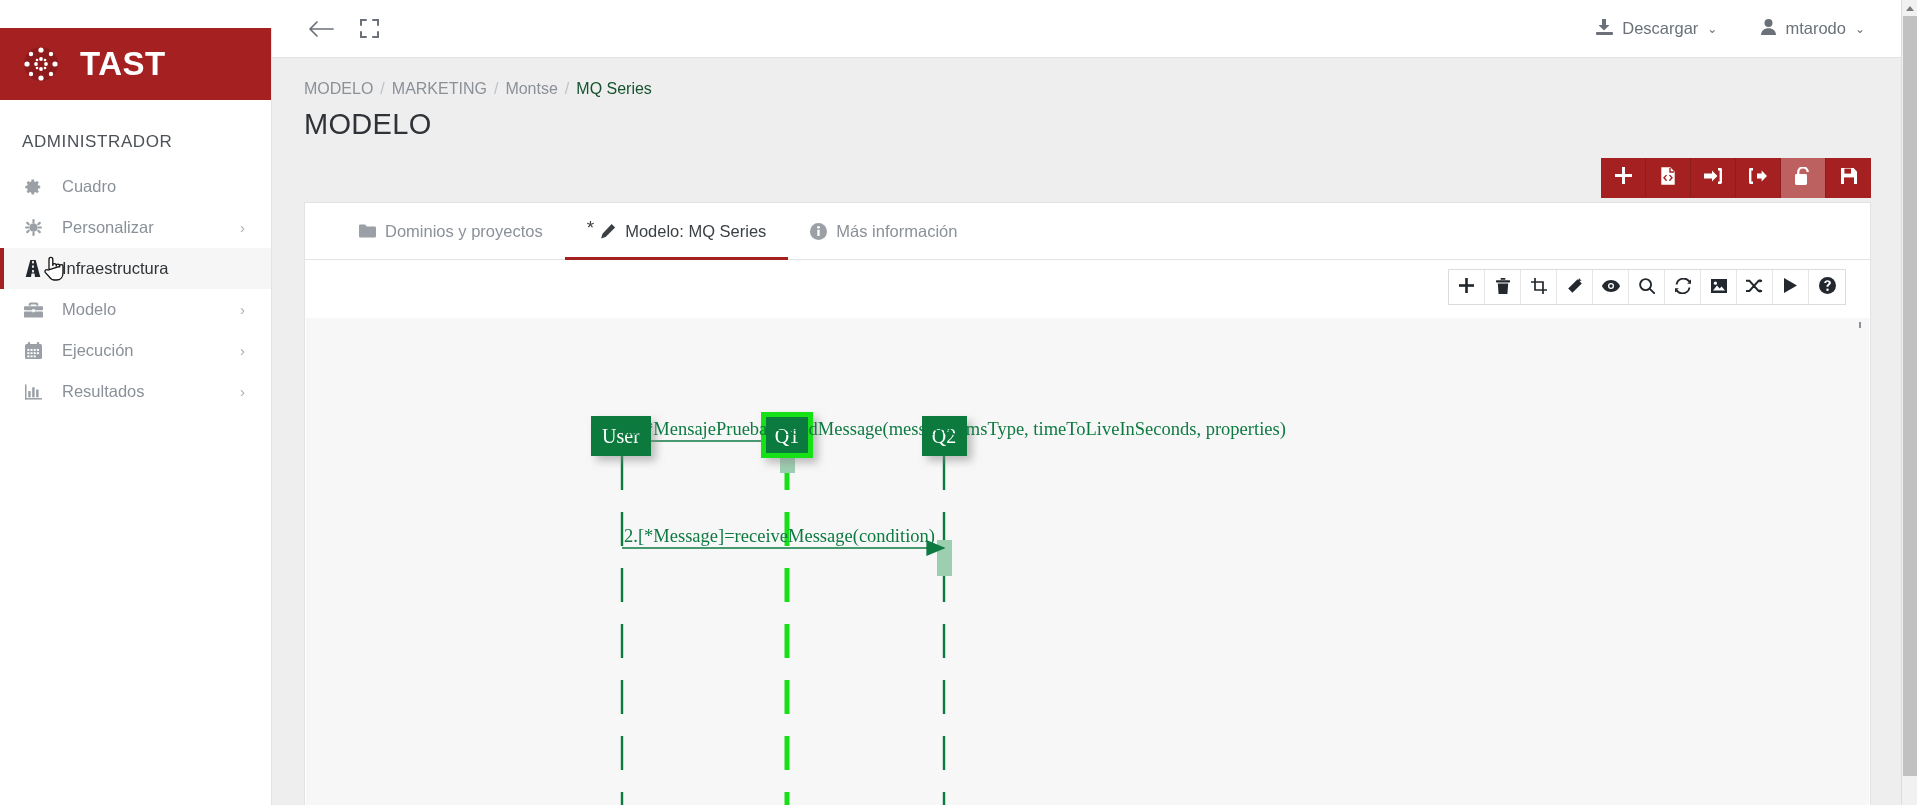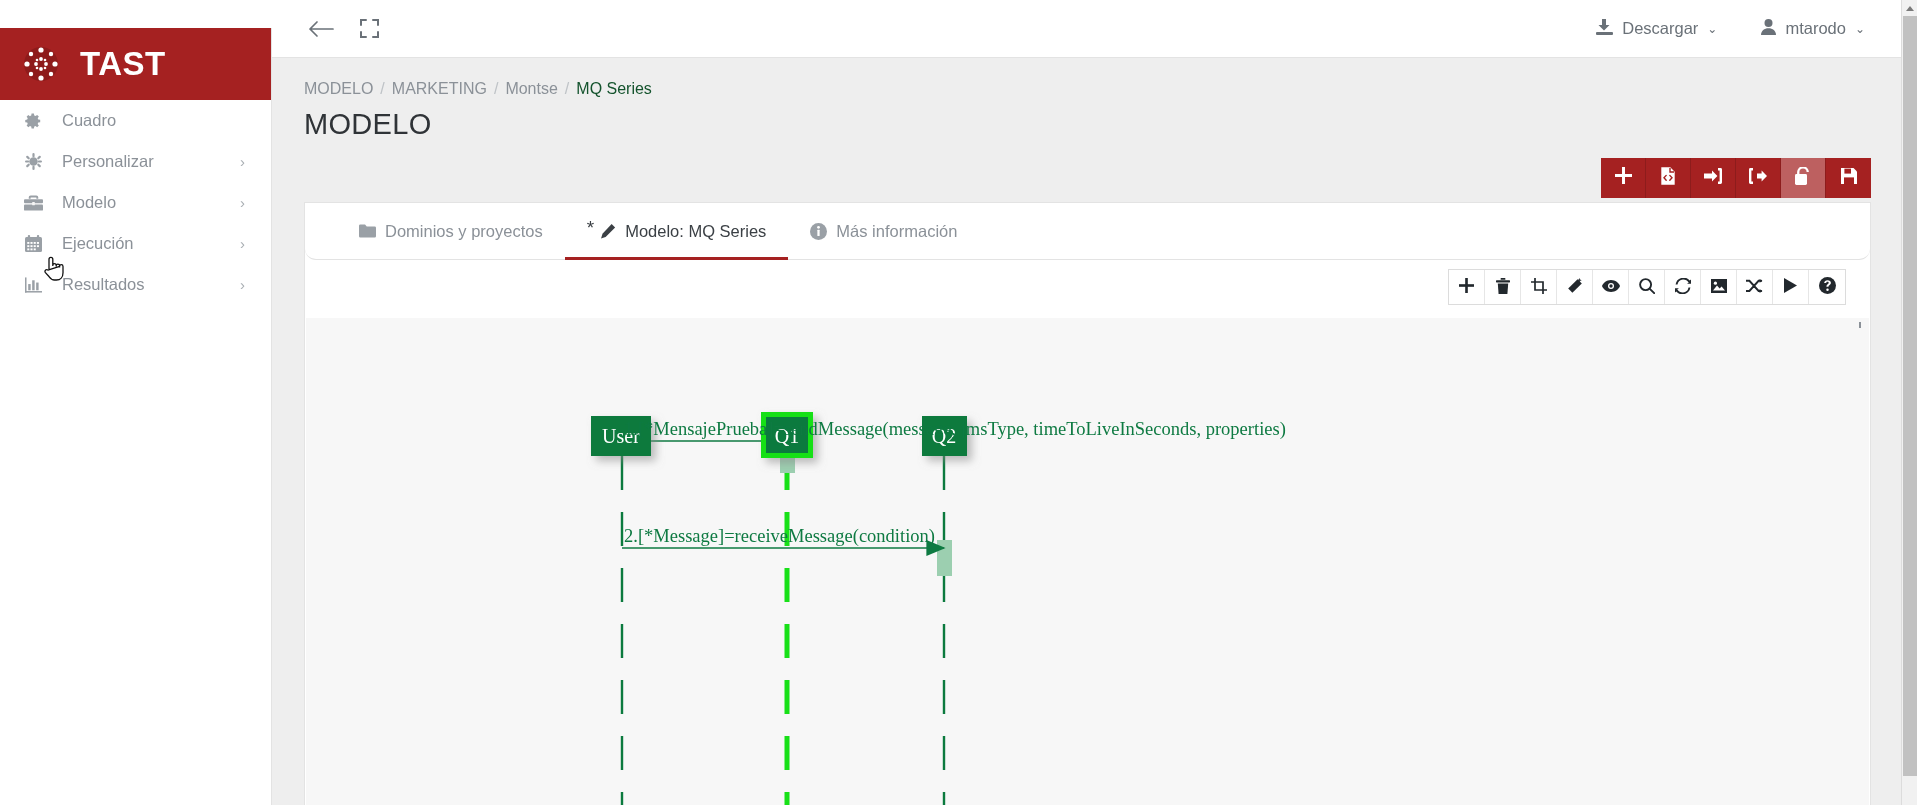--- a/index.html
+++ b/index.html
@@ -100,21 +100,21 @@
   }
   .redbar button:last-child { border-right: none; }
   .redbar button.lit { background: #bd6060; }
 
   .card {
     position: absolute; left: 32px; right: 30px; top: 144px; bottom: 0;
     background: #ffffff; border: 1px solid #e3e3e3; border-bottom: none;
   }
   .tabs {
     display: flex; align-items: flex-end; height: 57px;
-    border-bottom: 1px solid #e3e3e3; padding-left: 32px; gap: 0; border-radius: 11px;
+    border-bottom: 1px solid #e3e3e3; padding-left: 32px; gap: 0;
   }
   .tab {
     display: flex; align-items: center; gap: 9px;
     font-size: 16.5px; color: #8b9198; cursor: pointer;
     height: 56px; padding: 0 22px; position: relative;
     white-space: nowrap;
   }
   .tab .t-ico { display: flex; color: #9aa0a6; }
   .tab.active { color: #3b4045; }
   .tab.active .t-ico { color: #3b4045; }
@@ -199,20 +199,21 @@
             <circle cx="17" cy="17" r="1.3"></circle>
               <circle cx="25" cy="17" r="1.3"></circle>
             <circle cx="25" cy="25" r="1.3"></circle>
               <circle cx="17" cy="25" r="1.3"></circle>
           </g>
         </svg>
       </span>
       <span class="brand-title">TAST</span>
     </div>
 
+    <div class="sidebar-heading">ADMINISTRADOR</div>
 
 
     <div class="menu-item">
       <span class="mi-icon">
         <svg width="18" height="18" viewBox="0 0 20 20" fill="currentColor">
           <path d="M10 6.4A3.6 3.6 0 1 0 10 13.6 3.6 3.6 0 1 0 10 6.4zm0 5.4a1.8 1.8 0 1 1 0-3.6 1.8 1.8 0 0 1 0 3.6z"></path>
           <path d="M18 11.3v-2.6l-2.2-.4a6 6 0 0 0-.6-1.4l1.3-1.8-1.9-1.9-1.8 1.3a6 6 0 0 0-1.4-.6L11 1.8H8.4L8 4a6 6 0 0 0-1.4.6L4.8 3.3 2.9 5.2l1.3 1.8a6 6 0 0 0-.6 1.4l-2.2.4v2.6l2.2.4c.14.5.35.97.6 1.4l-1.3 1.8 1.9 1.9 1.8-1.3c.43.25.9.46 1.4.6l.4 2.2H11l.4-2.2c.5-.14.97-.35 1.4-.6l1.8 1.3 1.9-1.9-1.3-1.8c.25-.43.46-.9.6-1.4z"></path>
         </svg>
       </span>
       <span class="menu-label">Cuadro</span>
@@ -232,20 +233,32 @@
             <rect x="2.2" y="12.1" width="2.6" height="5" rx="1.3" transform="rotate(45 3.5 14.6)"></rect>
             <rect x="15.2" y="12.1" width="2.6" height="5" rx="1.3" transform="rotate(-45 16.5 14.6)"></rect>
           </g>
         </svg>
       </span>
       <span class="menu-label">Personalizar</span>
       <span class="chev">›</span>
     </div>
 
 
+    <div class="menu-item active">
+      <span class="mi-icon">
+        <svg width="18" height="17" viewBox="0 0 18 17" fill="currentColor">
+          <path d="M5.2 0h2.6v2.6H5.2zM5.2 5.2h2.6v3.2H5.2zM5.2 11h2.6v3.2H5.2z" opacity="0"></path>
+          <path d="M6.3 0h5.4l4.6 17H11l-.5-3.4H7.5L7 17H1.7zM8 4.6h2l.25 3.2h-2.5z"></path>
+          <rect x="8.1" y="10" width="1.8" height="2.4" fill="#f6f6f6"></rect>
+          <rect x="8.1" y="5.4" width="1.8" height="2.4" fill="#f6f6f6"></rect>
+          <rect x="8.1" y="1" width="1.8" height="2.4" fill="#f6f6f6"></rect>
+        </svg>
+      </span>
+      <span class="menu-label">Infraestructura</span>
+    </div>
 
     <div class="menu-item">
       <span class="mi-icon">
         <svg width="19" height="16" viewBox="0 0 20 16" fill="currentColor">
           <path d="M7 0h6a2 2 0 0 1 2 2v1.4h-2V2.2H7v1.2H5V2a2 2 0 0 1 2-2z"></path>
           <rect x="0" y="4" width="20" height="4.3" rx="1"></rect>
           <rect x="0" y="9.6" width="20" height="6.4" rx="1"></rect>
           <rect x="8.6" y="7" width="2.8" height="3.4" rx=".6" fill="#f6f6f6"></rect>
         </svg>
       </span>

